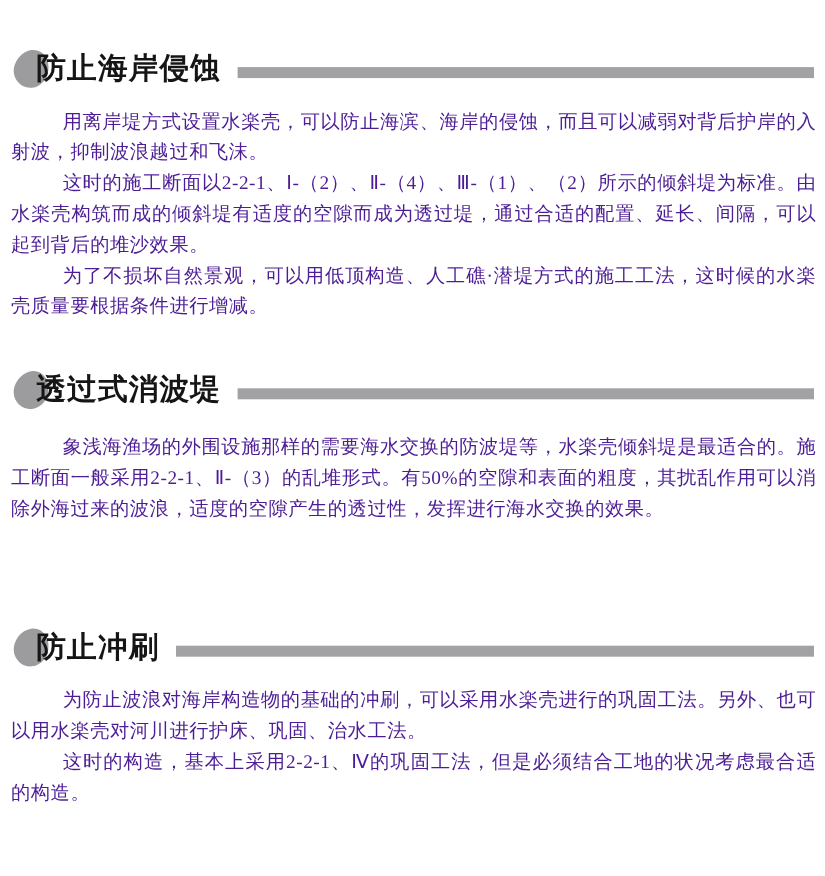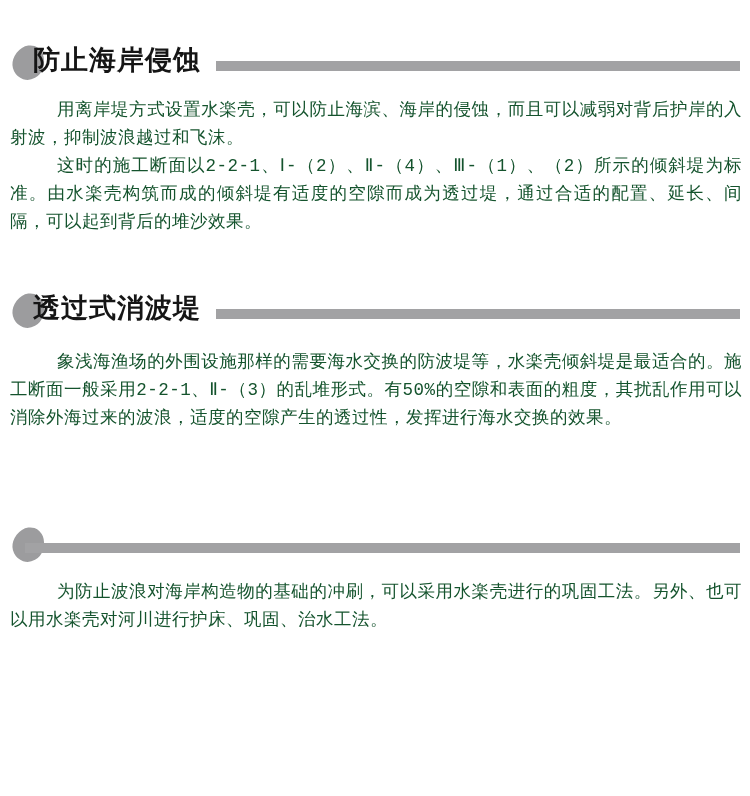--- a/index.html
+++ b/index.html
@@ -5,21 +5,21 @@
   html, body { margin: 0; padding: 0; background: #ffffff; }
   * { box-sizing: border-box; }
 
   .page {
     position: relative;
     width: 750px;
     height: 796px;
     background: #ffffff;
     padding: 44px 8px 0 10px;
     overflow: hidden;
-    font-family: Liberation Mono, monospace;
+    font-family: Liberation Serif, serif;
   }
 
   
   .hdr {
     position: relative;
     display: flex;
     align-items: center;
     height: 36px;
   }
   .oval {
@@ -51,63 +51,66 @@
     margin-right: 2px;
     position: relative;
     top: 4px;
   }
 
   
   .body {
     margin-top: 16px;
     font-size: 17.5px;
     line-height: 28px;
-    color: #14532d;
+    color: #4c1d95;
     text-align: justify;
     letter-spacing: 0.5px;
   }
   .body p { margin: 0; text-indent: 47px; }
 
   
-  .s2 { margin-top: 56px; }
+  .s2 { margin-top: 44px; }
   .s2 .body { margin-top: 20px; }
   .s3 { margin-top: 94px; }
   .s3 .body { }
 </style>
 </head>
 <body>
 
 <div class="page">
 
   <section class="sec s1">
     <div class="hdr">
       <span class="oval"></span>
       <h2 class="title">防止海岸侵蚀</h2>
       <span class="bar"></span>
     </div>
     <div class="body">
       <p>用离岸堤方式设置水楽壳，可以防止海滨、海岸的侵蚀，而且可以减弱对背后护岸的入射波，抑制波浪越过和飞沫。</p>
       <p>这时的施工断面以2-2-1、Ⅰ-（2）、Ⅱ-（4）、Ⅲ-（1）、（2）所示的倾斜堤为标准。由水楽壳构筑而成的倾斜堤有适度的空隙而成为透过堤，通过合适的配置、延长、间隔，可以起到背后的堆沙效果。</p>
+      <p>为了不损坏自然景观，可以用低顶构造、人工礁·潜堤方式的施工工法，这时候的水楽壳质量要根据条件进行增减。</p>
     </div>
   </section>
 
   <section class="sec s2">
     <div class="hdr">
       <span class="oval"></span>
       <h2 class="title">透过式消波堤</h2>
       <span class="bar"></span>
     </div>
     <div class="body">
       <p>象浅海渔场的外围设施那样的需要海水交换的防波堤等，水楽壳倾斜堤是最适合的。施工断面一般采用2-2-1、Ⅱ-（3）的乱堆形式。有50%的空隙和表面的粗度，其扰乱作用可以消除外海过来的波浪，适度的空隙产生的透过性，发挥进行海水交换的效果。</p>
     </div>
   </section>
 
   <section class="sec s3">
     <div class="hdr">
       <span class="oval"></span>
+      <h2 class="title">防止冲刷</h2>
       <span class="bar"></span>
     </div>
     <div class="body">
       <p>为防止波浪对海岸构造物的基础的冲刷，可以采用水楽壳进行的巩固工法。另外、也可以用水楽壳对河川进行护床、巩固、治水工法。</p>
+      <p>这时的构造，基本上采用2-2-1、Ⅳ的巩固工法，但是必须结合工地的状况考虑最合适的构造。</p>
     </div>
   </section>
 
 </div>
 
 </body></html>

